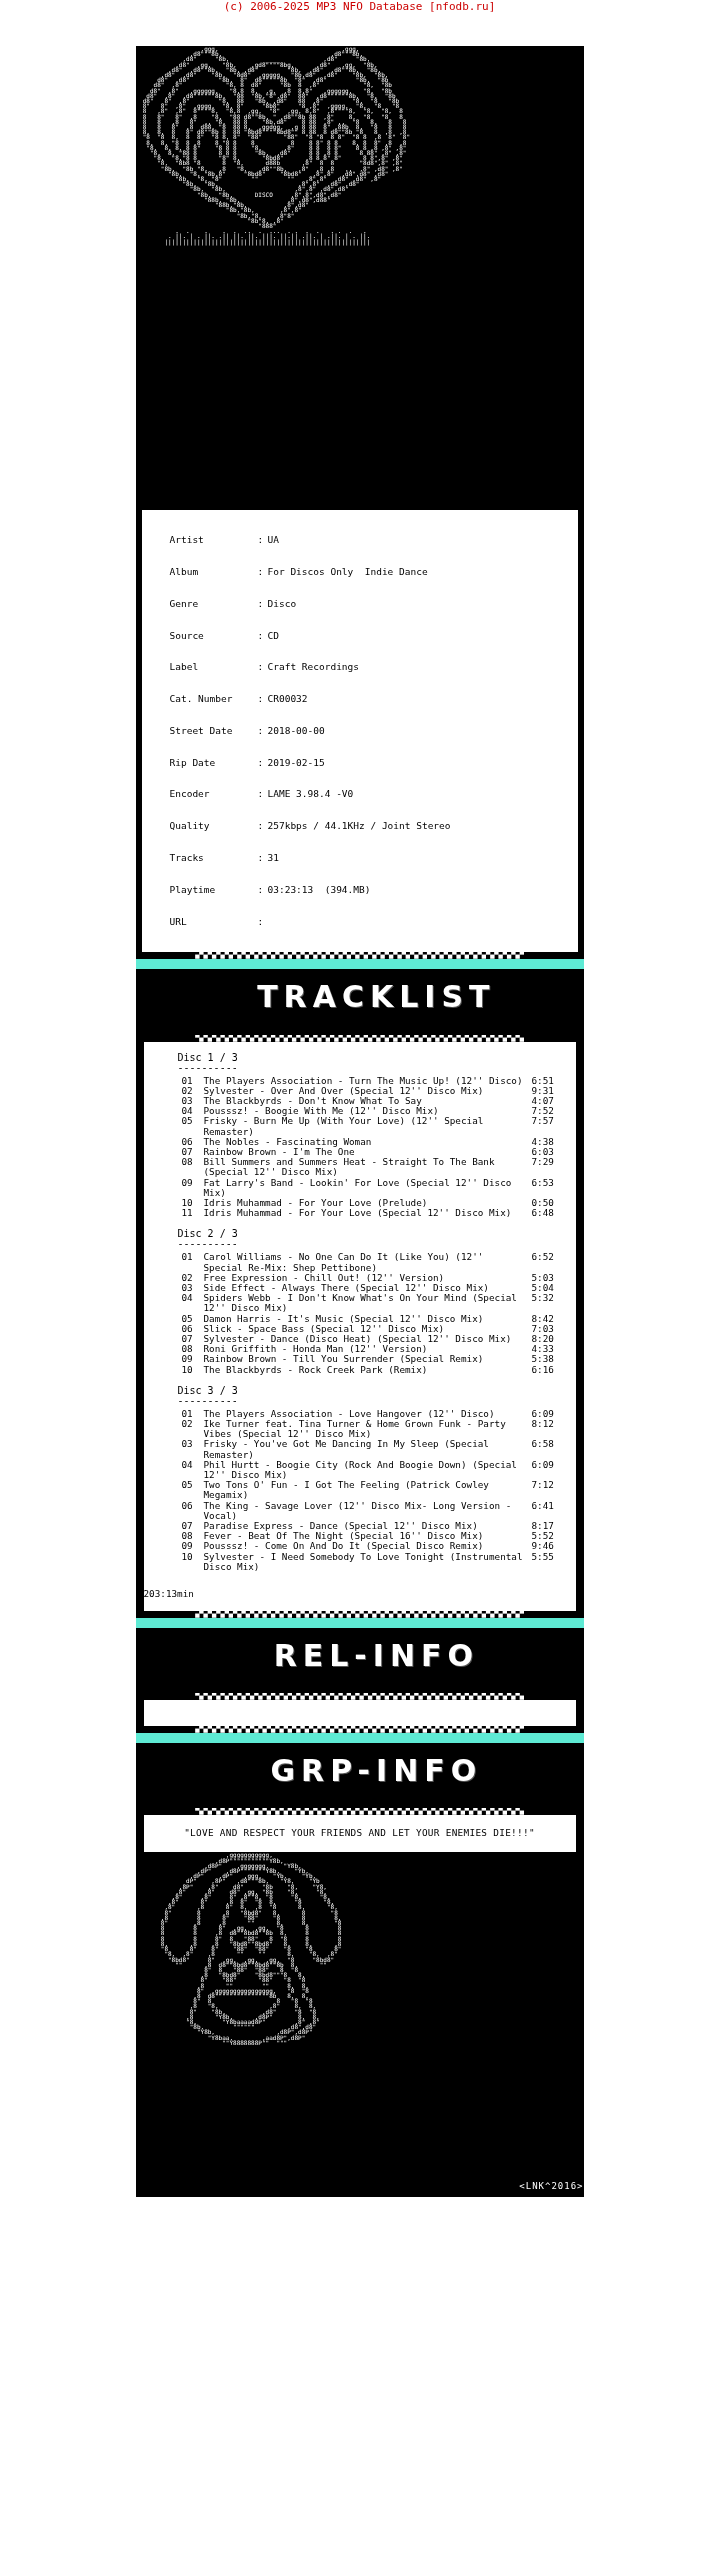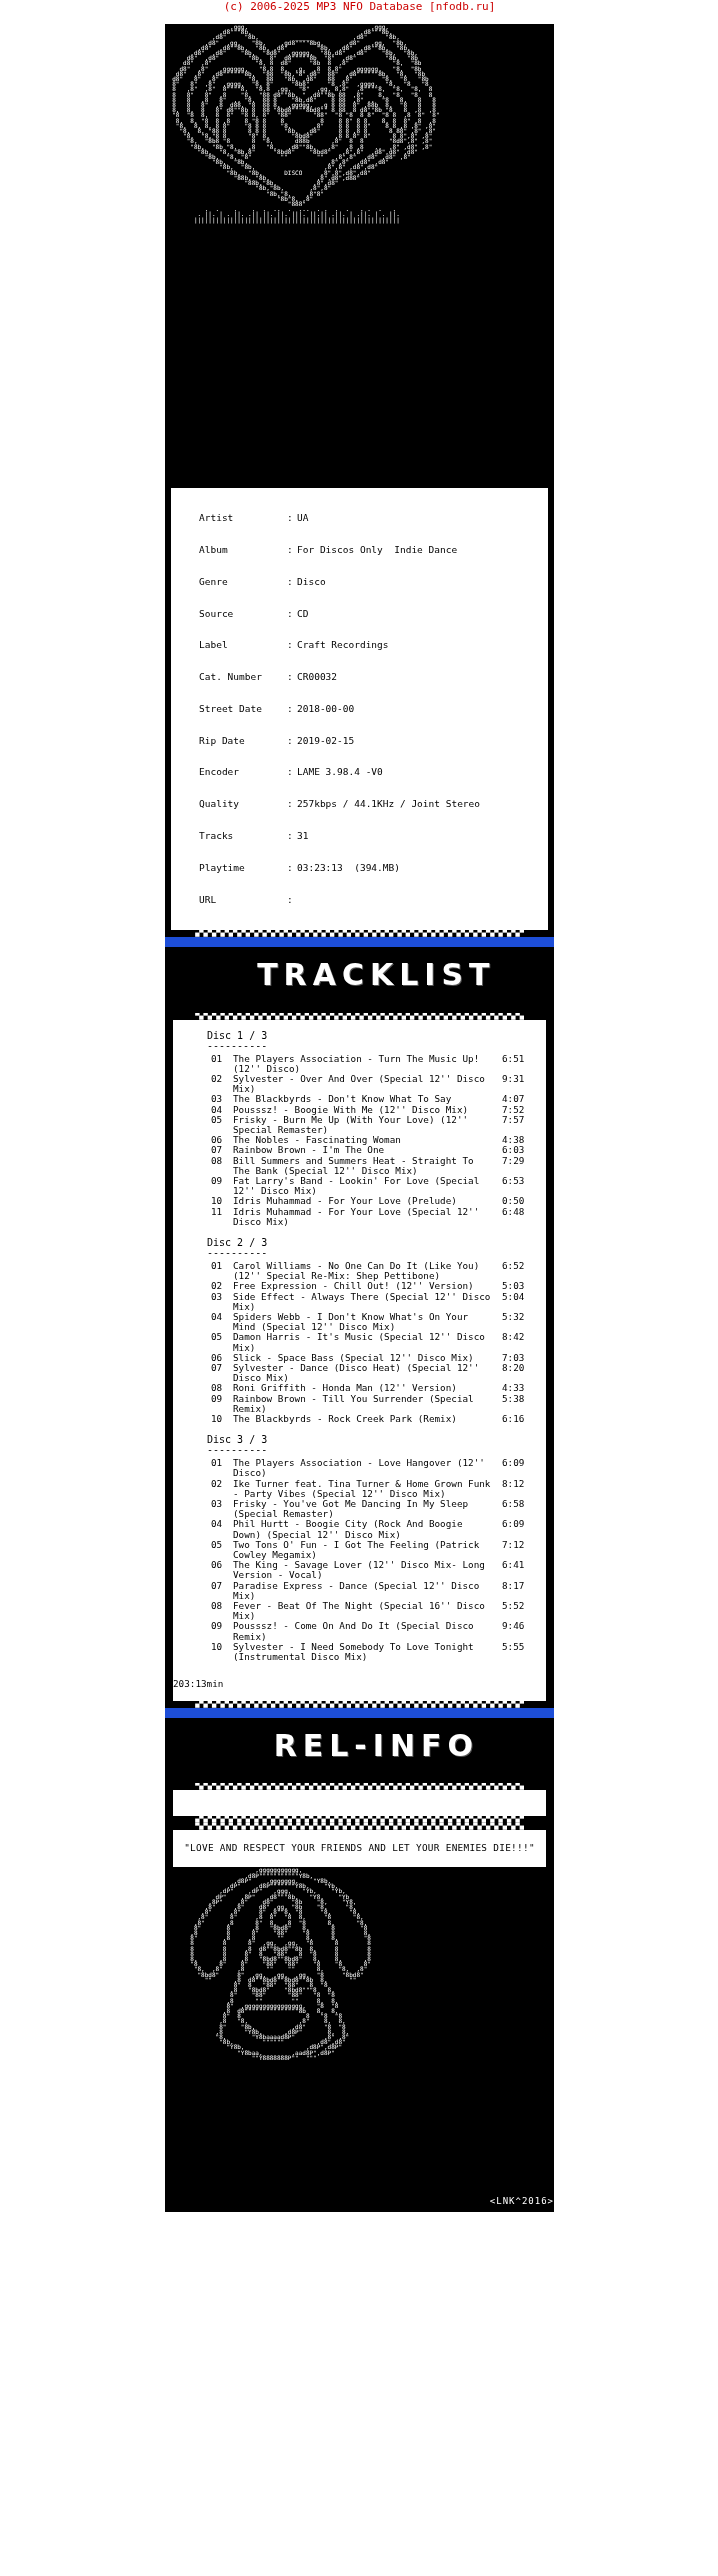--- a/index.html
+++ b/index.html
@@ -12,33 +12,33 @@
     font-family: "DejaVu Sans Mono", monospace;
   }
   .page {
     position: relative;
     width: 719px;
     height: 2576px;
     background: #ffffff;
     overflow: hidden;
   }
   .topbar {
-    height: 24px;
+    height: 30px;
     text-align: center;
     font-family: "DejaVu Sans Mono", monospace;
     font-size: 11px;
     color: #cc0000;
     line-height: 14px;
     letter-spacing: 0px;
   }
   
   .nfo {
     position: relative;
-    width: 389px;
-    margin: 0 auto;
+    width: 448px;
+    margin: 16px auto;
     background: #000000;
     padding: 0;
   }
   .nfo-inner {
     position: relative;
   }
 
   
   .art {
     color: #ffffff;
@@ -91,21 +91,21 @@
     font-family: "DejaVu Sans", sans-serif;
     font-size: 30px;
     font-weight: bold;
     letter-spacing: 6px;
     line-height: 34px;
     color: #ffffff;
     -webkit-text-stroke: 0px;
     text-shadow: 1px 1px 0 #555;
   }
   .banner-frame {
-    border-top: 10px solid #1d4ed8;
+    border-top: 10px solid #5eead4;
     border-bottom: 10px solid #000;
   }
   .dotrow {
     font-family: "DejaVu Sans Mono", monospace;
     font-size: 7px;
     line-height: 7px;
     color: #ffffff;
     background: #000;
     white-space: pre;
     text-align: center;
@@ -455,20 +455,23 @@
       <div class="dotrow">▄▀▄▀▄▀▄▀▄▀▄▀▄▀▄▀▄▀▄▀▄▀▄▀▄▀▄▀▄▀▄▀▄▀▄▀▄▀▄▀▄▀▄▀▄▀▄▀▄▀▄▀▄▀▄▀▄▀▄▀▄▀▄▀▄▀▄▀▄▀▄▀▄▀▄▀▄▀</div>
       <div class="banner banner-frame">
         <span class="banner-big">REL-INFO</span>
       </div>
       <div class="dotrow">▀▄▀▄▀▄▀▄▀▄▀▄▀▄▀▄▀▄▀▄▀▄▀▄▀▄▀▄▀▄▀▄▀▄▀▄▀▄▀▄▀▄▀▄▀▄▀▄▀▄▀▄▀▄▀▄▀▄▀▄▀▄▀▄▀▄▀▄▀▄▀▄▀▄▀▄▀▄</div>
       <div class="sec-panel">
         <div class="quote"></div>
       </div>
 
       <div class="dotrow">▄▀▄▀▄▀▄▀▄▀▄▀▄▀▄▀▄▀▄▀▄▀▄▀▄▀▄▀▄▀▄▀▄▀▄▀▄▀▄▀▄▀▄▀▄▀▄▀▄▀▄▀▄▀▄▀▄▀▄▀▄▀▄▀▄▀▄▀▄▀▄▀▄▀▄▀▄▀</div>
+      <div class="banner banner-frame">
+        <span class="banner-big">GRP-INFO</span>
+      </div>
       <div class="dotrow">▀▄▀▄▀▄▀▄▀▄▀▄▀▄▀▄▀▄▀▄▀▄▀▄▀▄▀▄▀▄▀▄▀▄▀▄▀▄▀▄▀▄▀▄▀▄▀▄▀▄▀▄▀▄▀▄▀▄▀▄▀▄▀▄▀▄▀▄▀▄▀▄▀▄▀▄▀▄</div>
       <div class="sec-panel">
         <div class="quote">"LOVE AND RESPECT YOUR FRIENDS AND LET YOUR ENEMIES DIE!!!"</div>
       </div>
 
       <div class="art bottom">                         ,ggggggggggg,
                       ,d8P"""""""""""Y8b,
                    ,d8P"    ,ggggggg,    "Y8b,
                  ,dP"    ,d8P"""""""Y8b,    "Yb,
                ,dP"    ,dP"   ,ggg,   "Yb,    "Yb,

